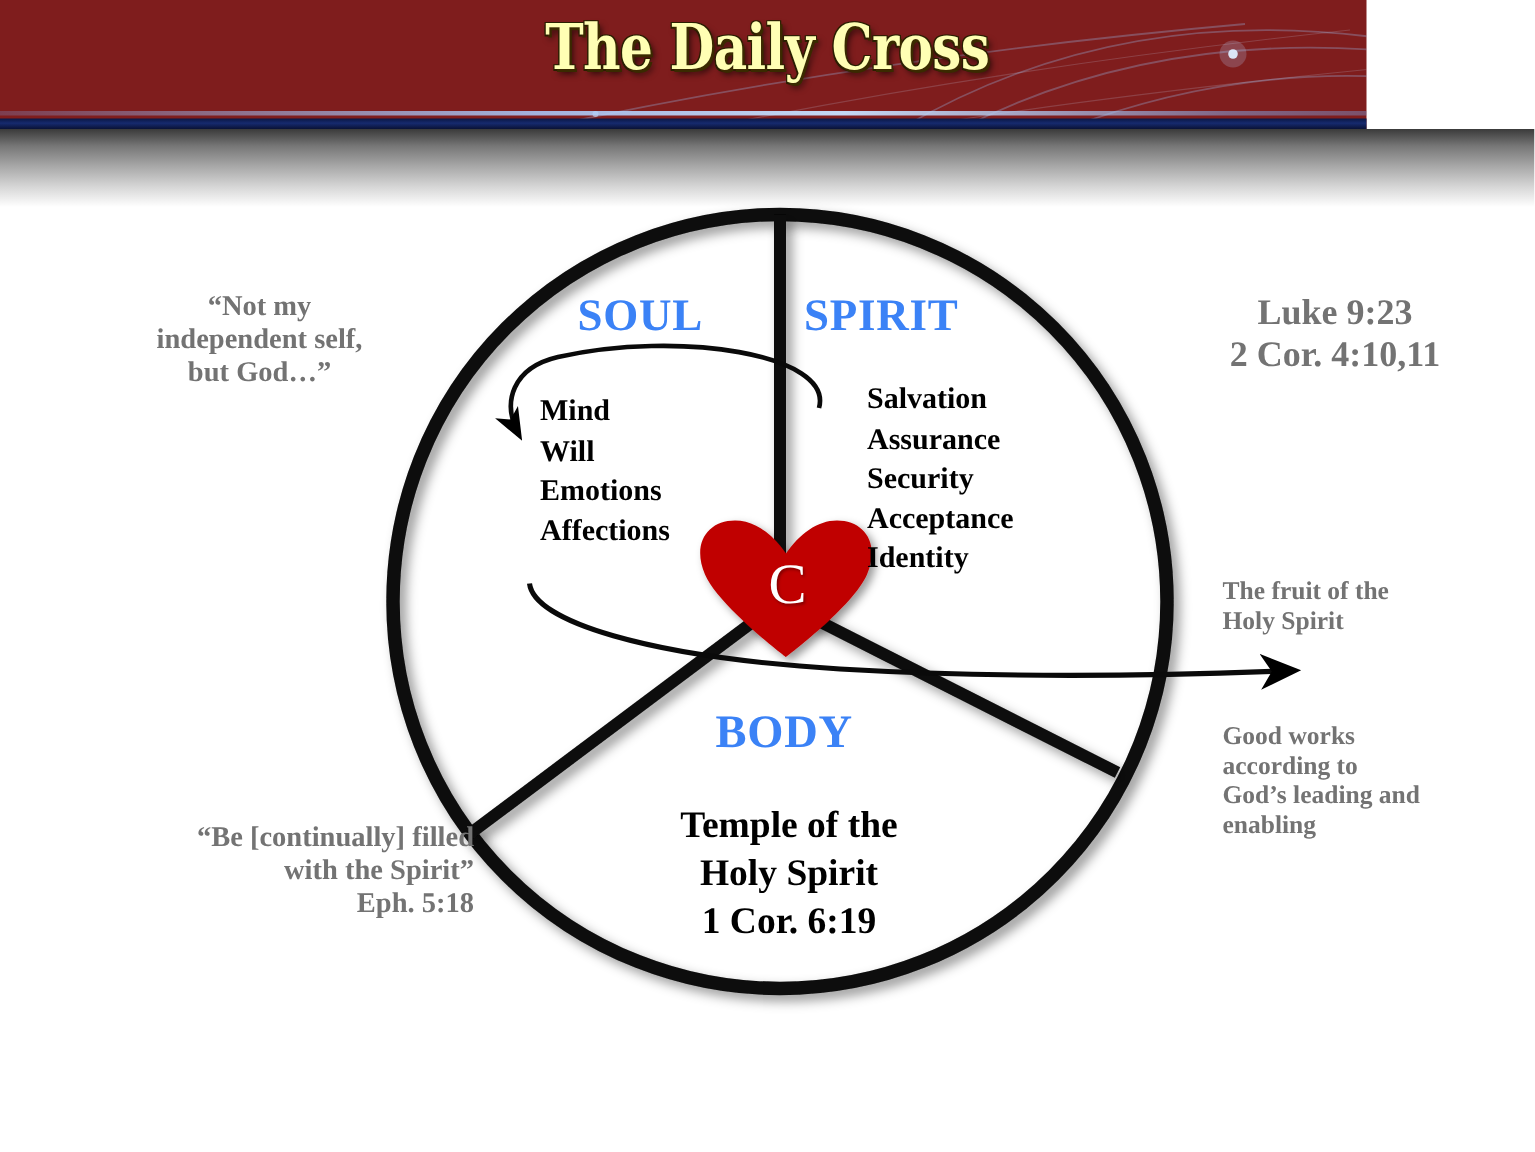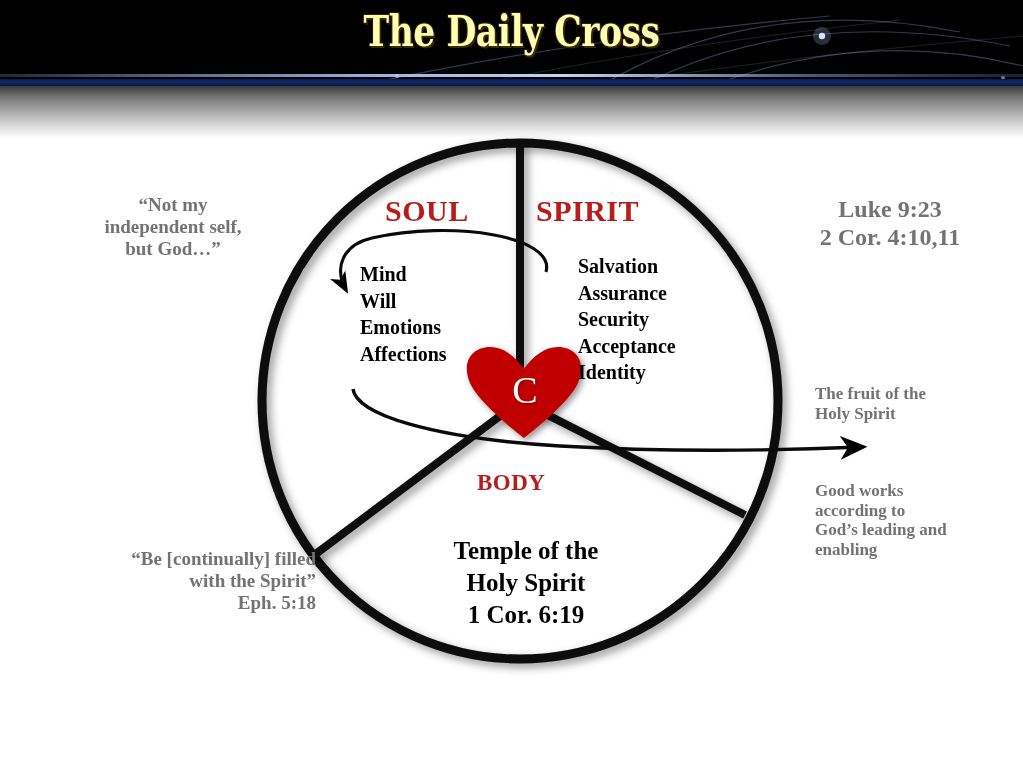--- a/index.html
+++ b/index.html
@@ -12,27 +12,27 @@
     height: 768px;
     overflow: hidden;
     font-family: "Liberation Serif", "DejaVu Serif", serif;
     position: relative;
   }
 
   
   #banner {
     position: absolute;
     left: 0; top: 0;
-    width: 1023px;
+    width: 911px;
     height: 86px;
     background:
       radial-gradient(ellipse 340px 120px at 78% 40%, rgba(120,170,255,0.38) 0%, rgba(60,110,220,0.10) 45%, rgba(0,0,0,0) 72%),
       radial-gradient(circle 9px at 80.2% 42%, rgba(235,245,255,0.95) 0%, rgba(150,200,255,0.45) 45%, rgba(0,0,0,0) 100%),
       linear-gradient(180deg, #050c28 0%, #0a1540 22%, #112böjd 40%, #0d1c55 55%, #07102f 78%, #040a20 100%);
-    background-color: #000000;
+    background-color: #7f1d1d;
     overflow: hidden;
   }
   #banner .arcs {
     position: absolute; inset: 0;
     pointer-events: none;
   }
   #banner-bottom-line {
     position: absolute;
     left: 0; top: 74px;
     width: 1023px; height: 3px;
@@ -106,27 +106,27 @@
   }
   #works-r {
     left: 815px; top: 481px; width: 205px;
     text-align: left; font-size: 17px;
   }
 
   .section-label {
     position: absolute;
     font-family: "Liberation Serif", "DejaVu Serif", serif;
     font-weight: bold;
-    color: #b91c1c;
+    color: #3b82f6;
     font-size: 30px;
     letter-spacing: 0.5px;
   }
   #label-soul  { left: 385px; top: 194px; }
   #label-spirit{ left: 536px; top: 194px; }
-  #label-body  { left: 477px; top: 470px; font-size: 23px; }
+  #label-body  { left: 477px; top: 470px; font-size: 31px; }
 
   .list {
     position: absolute;
     font-family: "Liberation Serif", "DejaVu Serif", serif;
     font-weight: bold;
     color: #000000;
     font-size: 20px;
     line-height: 1.33;
     white-space: pre-line;
   }

